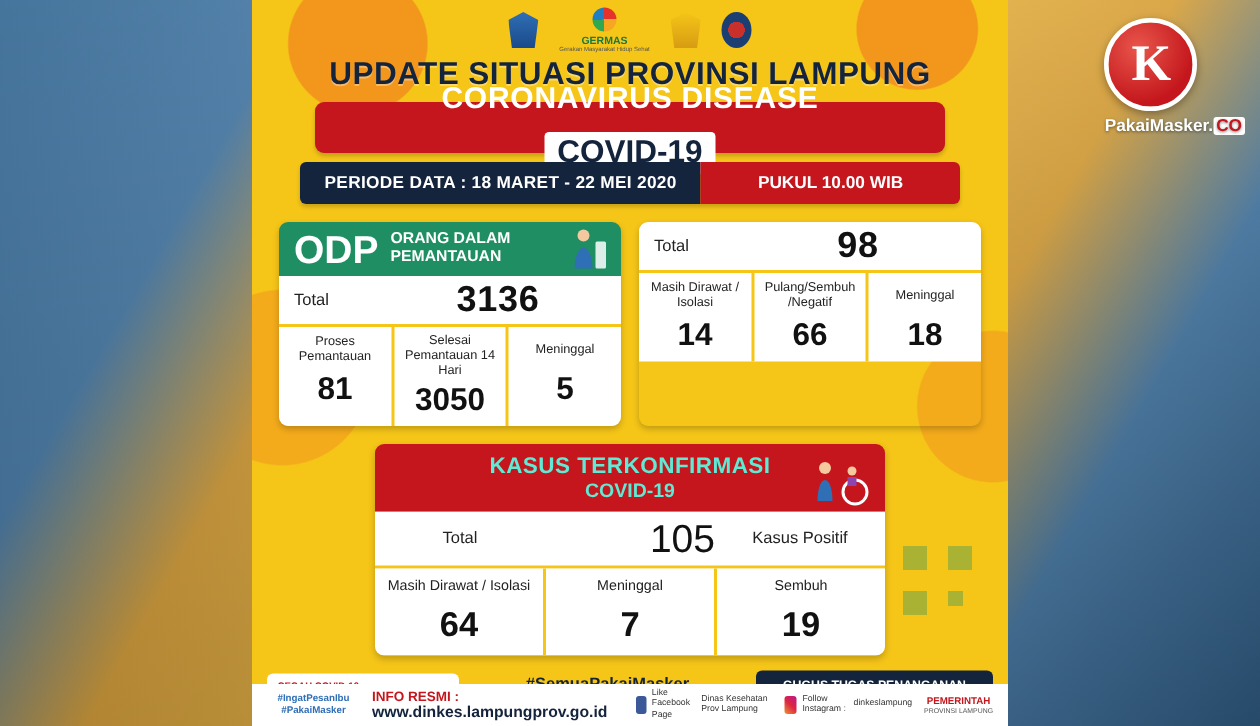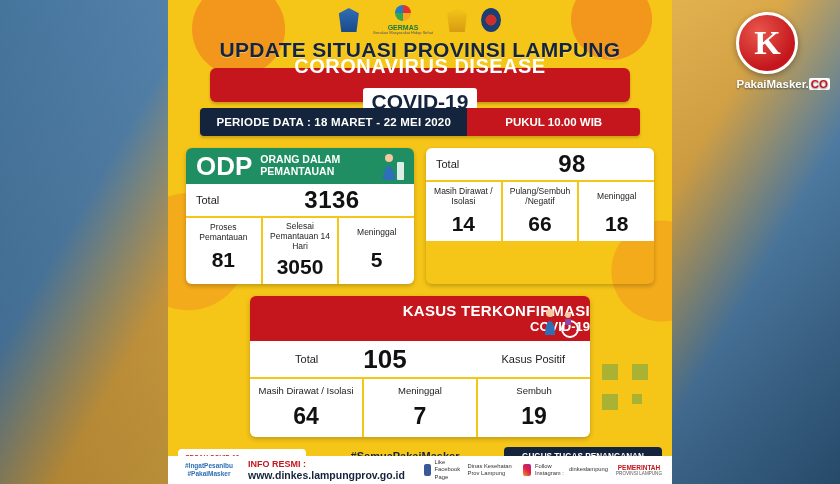--- a/index.html
+++ b/index.html
@@ -105,26 +105,26 @@
   .col:first-child { border-left: 0; }
   .col .ch { font-size: 8.5px; color:#222; text-align:center; line-height:1.15; padding: 4px 2px; min-height: 30px; display:flex; align-items:center; justify-content:center; }
   .col .cv { font-size: 21px; font-weight:bold; color:#111; text-align:center; padding-bottom: 5px; }
   .icon-fig { position:absolute; right: 8px; bottom: -2px; }
 
   
   .confirmed {
     width: 340px; margin: 12px auto 0; border-radius: 6px; overflow:hidden;
     box-shadow: 0 2px 5px rgba(0,0,0,.22);
   }
-  .conf-head { background:#c4161c; color:#ffffff; text-align:right; padding: 6px 0 7px; position:relative; }
+  .conf-head { background:#c4161c; color:#5eead4; text-align:center; padding: 6px 0 7px; position:relative; }
   .conf-head .t1 { font-size: 15px; font-weight:bold; letter-spacing:.3px; }
   .conf-head .t2 { font-size: 13px; font-weight:bold; }
   .conf-total { background:#fff; display:flex; align-items:center; height: 38px; border-bottom:2px solid #f5c518; }
   .conf-total .lbl { flex:1; text-align:center; font-size: 11px; color:#222; }
-  .conf-total .val { flex:1; text-align:left; font-size: 26px; font-weight:bold; color:#111; }
+  .conf-total .val { flex:1; text-align:right; font-size: 26px; font-weight:normal; color:#111; }
   .conf-total .lbl2 { flex:1; text-align:center; font-size: 11px; color:#222; }
   .conf-cols { display:flex; background:#fff; }
   .conf-cols .col .ch { font-size: 9.5px; padding: 5px 2px; min-height: 24px; }
   .conf-cols .col .cv { font-size: 23px; padding-bottom: 7px; }
 
   
   .bottom { display:flex; align-items:center; gap: 6px; margin: 10px 10px 0; }
   .cegah {
     background:#fff; border-radius: 4px; padding: 5px 7px; width: 128px;
     font-size: 5.6px; color:#333; line-height: 1.35;

